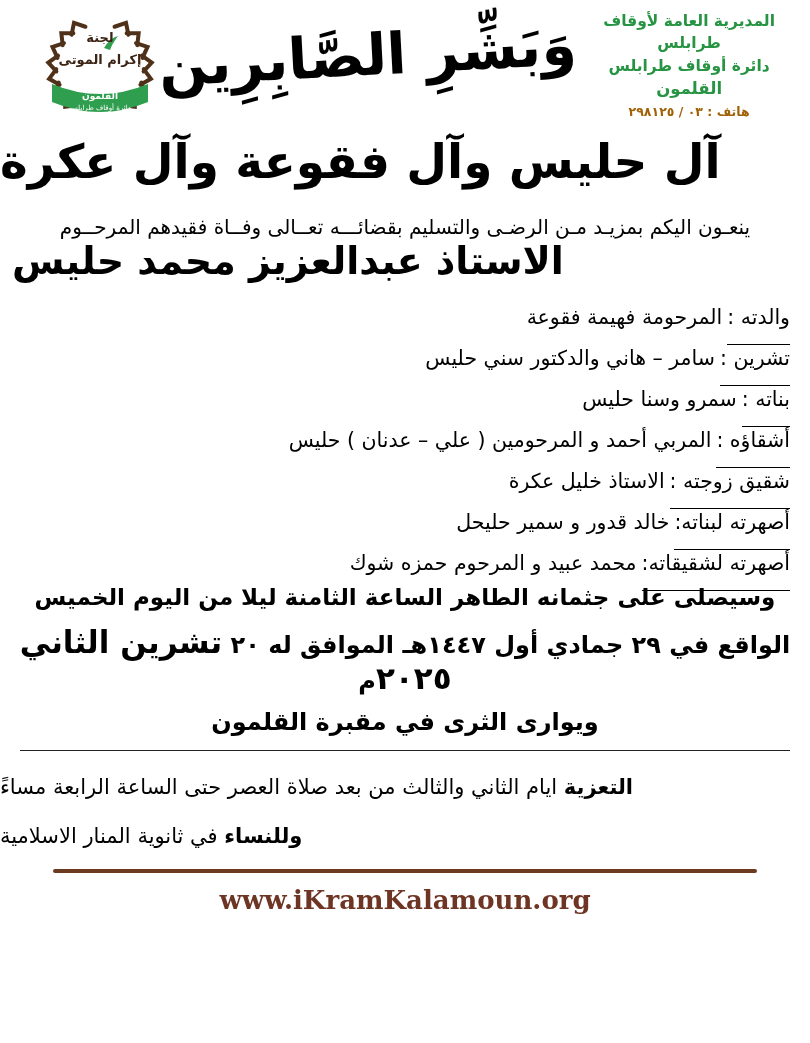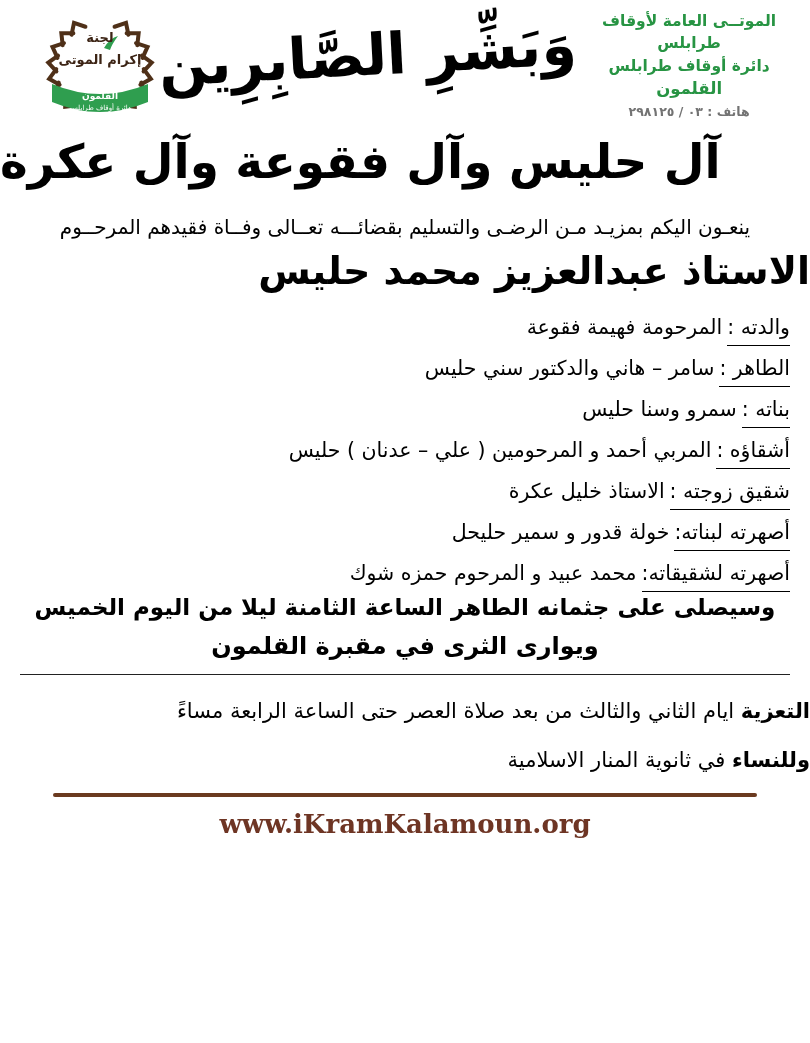--- a/index.html
+++ b/index.html
@@ -23,21 +23,21 @@
     box-sizing:border-box;
   }
   .org-block{
     width:268px;
     text-align:center;
     line-height:1.45;
   }
   .org-line{font-weight:bold;color:#279443;font-size:15.5px;}
   .org-line.big{font-size:18px;letter-spacing:.5px;}
   .org-line.place{font-size:16.5px;}
-  .phone-line{font-size:12.5px;color:#737373;margin-top:2px;font-weight:bold;}
+  .phone-line{font-size:12.5px;color:#a16207;margin-top:2px;font-weight:bold;}
   .phone-number{direction:ltr;unicode-bidi:isolate;display:inline-block;}
   .calligraphy{
     flex:1;
     text-align:center;
     font-size:57px;
     font-weight:bold;
     padding-top:12px;
     transform:rotate(-3deg);
     font-family:"DejaVu Sans",sans-serif;
     white-space:nowrap;
@@ -50,52 +50,52 @@
     font-weight:bold;
     margin-top:6px;
     letter-spacing:1px;
   }
   .intro-line{
     text-align:center;
     font-size:20px;
     margin-top:26px;
   }
   .deceased-name{
-    text-align:right;
+    text-align:left;
     font-size:38px;
     font-weight:bold;
-    margin-top:10px;
+    padding-left:12px;
   }
   
   .details{
     margin-top:14px;
     padding-right:20px;
     font-size:20.5px;
   }
   .detail-row{height:41px;line-height:41px;white-space:nowrap;}
   .detail-label{
     border-bottom:1.6px solid #000;
-    padding-bottom:6px;
+    padding-bottom:15px;
   }
   .detail-value{padding-right:5px;}
   
   .funeral{text-align:center;font-weight:bold;}
   .funeral-line1{font-size:23px;}
   .funeral-date{font-size:24px;margin-top:14px;}
   .funeral-date .big{font-size:31px;letter-spacing:-0.5px;}
   .funeral-line3{font-size:24px;margin-top:12px;}
   
   .divider{
     border:none;
     border-top:1.7px solid #222;
     width:95%;
     margin:14px auto 0 auto;
   }
   
-  .condolences{text-align:right;font-size:21px;margin-top:12px;margin-left:20px;}
+  .condolences{text-align:left;font-size:21px;margin-top:12px;}
   .condolence-row{margin-top:0;height:49px;line-height:49px;white-space:nowrap;}
   .condolence-lead{font-weight:bold;}
   
   .footer-rule{
     border:none;
     border-top:4px solid #6b3a1f;
     border-radius:3px;
     width:87%;
     margin:8px auto 0 auto;
   }
@@ -110,21 +110,21 @@
   }
 </style>
 </head>
 <body>
 
 <div class="page">
 
   <div class="header">
 
     <div class="org-block">
-      <div class="org-line">الموتــى العامة لأوقاف طرابلس</div>
+      <div class="org-line">المديرية العامة لأوقاف طرابلس</div>
       <div class="org-line">دائرة أوقاف طرابلس</div>
       <div class="org-line place">القلمون</div>
       <div class="phone-line">
         <span>هاتف :</span>
         <span class="phone-number">٠٣ / ٢٩٨١٢٥</span>
       </div>
     </div>
 
     <div class="calligraphy">وَبَشِّرِ الصَّابِرِين</div>
 
@@ -191,41 +191,44 @@
 
   <div class="families-title">آل حليس  وآل فقوعة وآل عكرة</div>
   <div class="intro-line">ينعـون اليكم بمزيـد مـن الرضـى والتسليم بقضائـــه تعــالى وفــاة فقيدهم المرحــوم</div>
   <div class="deceased-name">الاستاذ عبدالعزيز محمد حليس</div>
 
   <div class="details">
     <div class="detail-row">
       <span class="detail-label">والدته :</span><span class="detail-value">المرحومة فهيمة فقوعة</span>
     </div>
     <div class="detail-row">
-      <span class="detail-label">الطاهر :</span><span class="detail-value">سامر – هاني والدكتور سني حليس</span>
+      <span class="detail-label">تشرين :</span><span class="detail-value">سامر – هاني والدكتور سني حليس</span>
     </div>
     <div class="detail-row">
       <span class="detail-label">بناته :</span><span class="detail-value">سمرو وسنا حليس</span>
     </div>
     <div class="detail-row">
       <span class="detail-label">أشقاؤه :</span><span class="detail-value">المربي أحمد و المرحومين ( علي – عدنان ) حليس</span>
     </div>
     <div class="detail-row">
       <span class="detail-label">شقيق زوجته :</span><span class="detail-value">الاستاذ خليل عكرة</span>
     </div>
     <div class="detail-row">
-      <span class="detail-label">أصهرته لبناته:</span><span class="detail-value">خولة قدور و سمير حليحل</span>
+      <span class="detail-label">أصهرته لبناته:</span><span class="detail-value">خالد قدور و سمير حليحل</span>
     </div>
     <div class="detail-row">
       <span class="detail-label">أصهرته لشقيقاته:</span><span class="detail-value">محمد عبيد و المرحوم حمزه شوك</span>
     </div>
   </div>
 
   <div class="funeral">
     <div class="funeral-line1">وسيصلى على جثمانه الطاهر الساعة الثامنة ليلا من اليوم الخميس</div>
+    <div class="funeral-date">
+      <span>الواقع في ٢٩ جمادي أول ١٤٤٧هـ الموافق له ٢٠ </span><span class="big">تشرين الثاني</span><span class="big"> ٢٠٢٥</span><span>م</span>
+    </div>
     <div class="funeral-line3">ويوارى الثرى في مقبرة  القلمون</div>
   </div>
 
   <hr class="divider">
 
   <div class="condolences">
     <div class="condolence-row">
       <span class="condolence-lead">التعزية</span><span> ايام الثاني والثالث من بعد صلاة العصر حتى الساعة الرابعة مساءً</span>
     </div>
     <div class="condolence-row">

